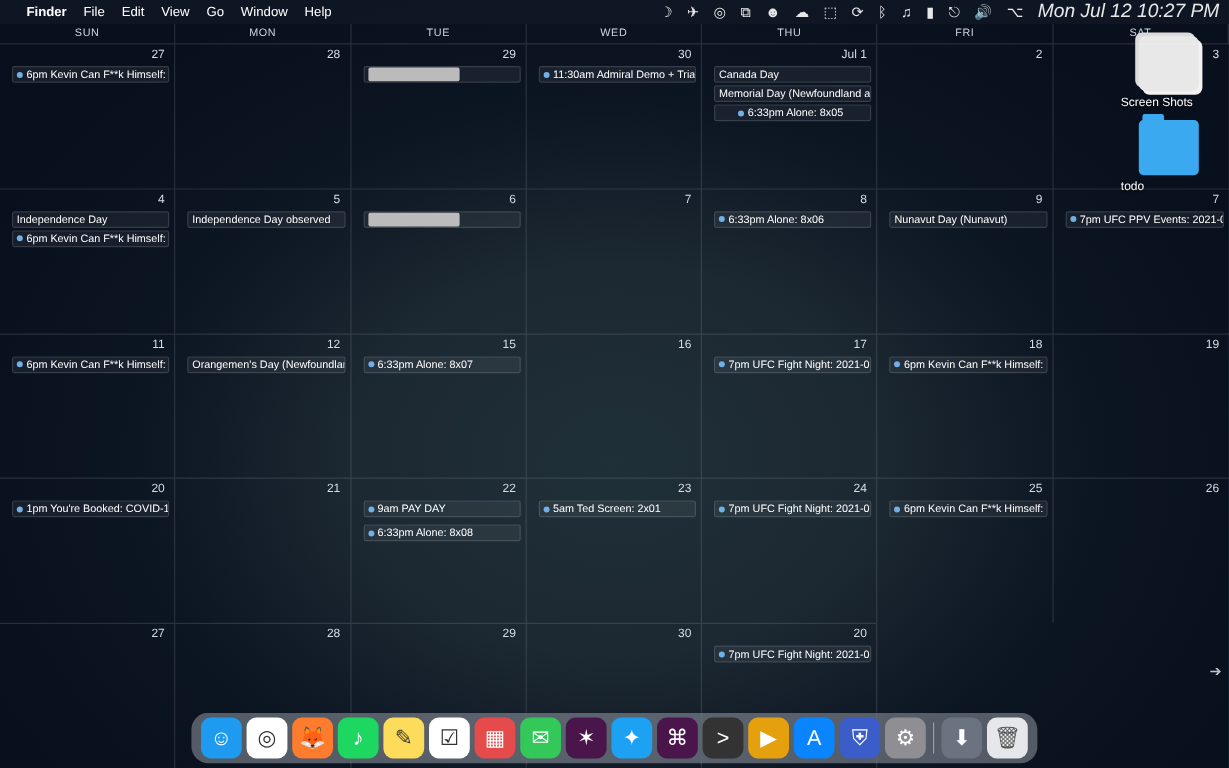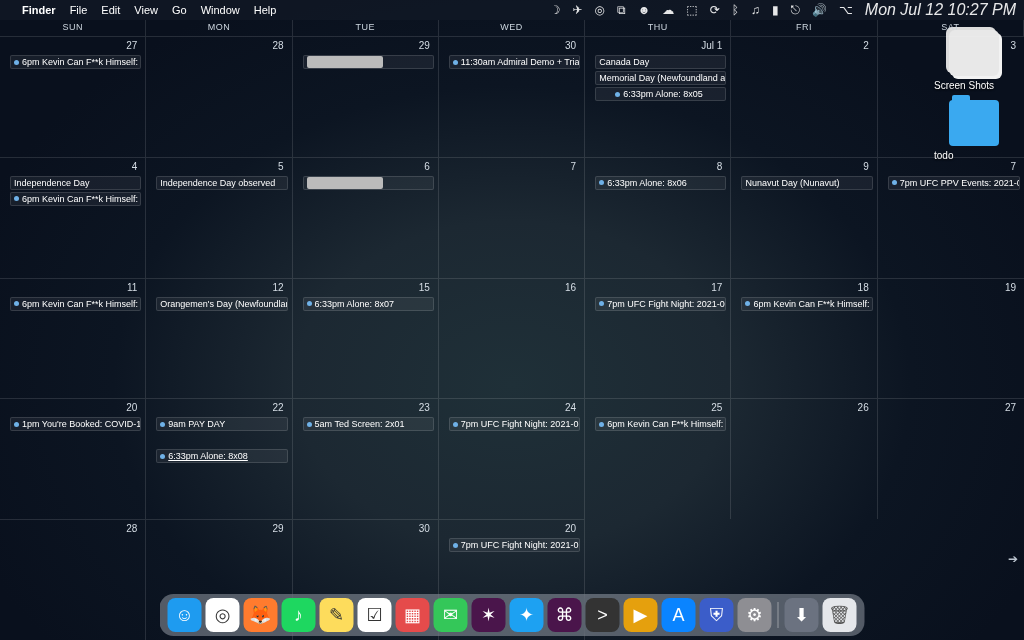--- a/index.html
+++ b/index.html
@@ -223,26 +223,29 @@
       <div class="num">19</div>
     </div>
     <div class="cell">
       <div class="num">20</div>
       <div class="ev">
         <span class="dot"></span>
         <span class="txt">1pm You're Booked: COVID-19 Dose 2 Ap</span>
       </div>
     </div>
     <div class="cell">
+      <div class="num">21</div>
+    </div>
+    <div class="cell">
       <div class="num">22</div>
       <div class="ev">
         <span class="dot"></span>
         <span class="txt">9am PAY DAY</span>
       </div>
-      <div class="ev" style="margin-top: 18px; text-decoration: underline;">
+      <div class="ev" style="margin-top: 6px;">
         <span class="dot"></span>
         <span class="txt">6:33pm Alone: 8x08</span>
       </div>
     </div>
     <div class="cell">
       <div class="num">23</div>
       <div class="ev">
         <span class="dot"></span>
         <span class="txt">5am Ted Screen: 2x01</span>
       </div>

